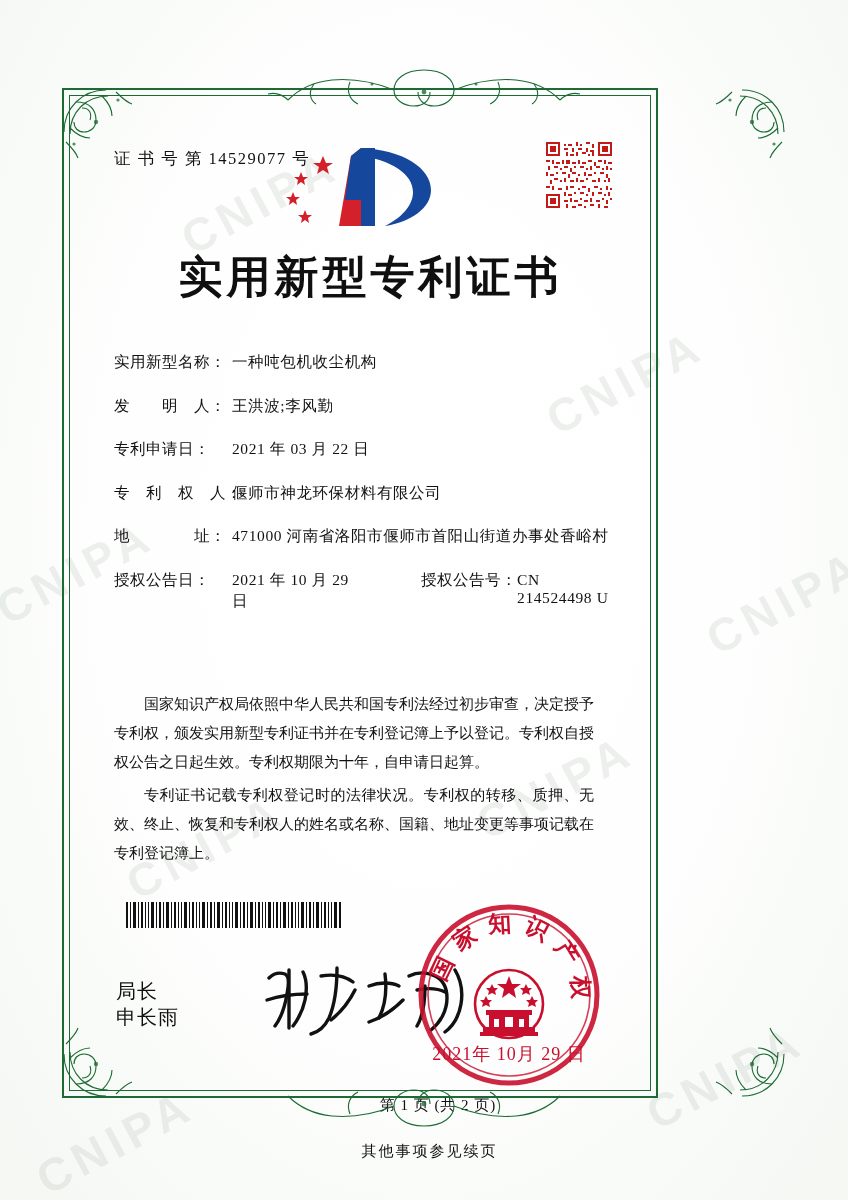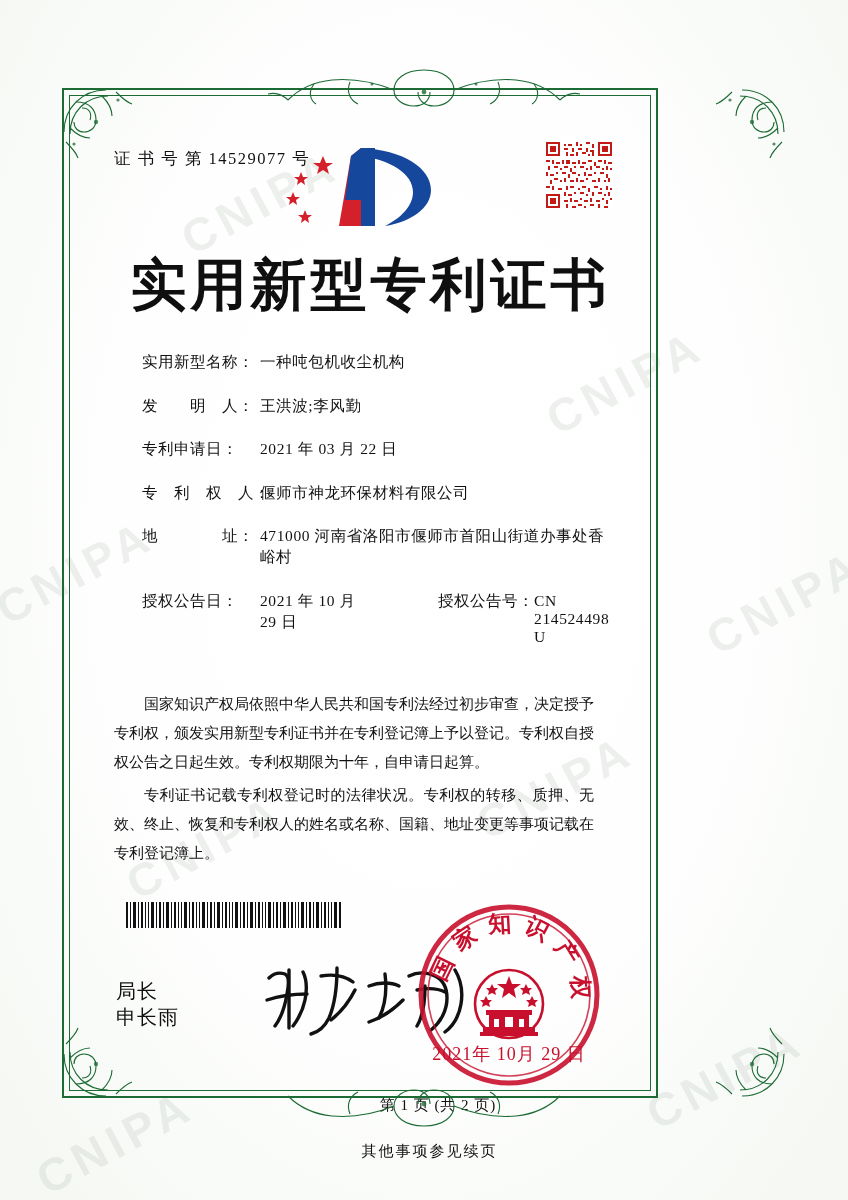--- a/index.html
+++ b/index.html
@@ -114,35 +114,34 @@
     width: 190px;
     height: 92px;
   }
 
   .title {
     position: absolute;
     left: 0;
     right: 0;
     top: 158px;
     text-align: center;
-    font-size: 56px;
+    font-size: 44px;
     font-weight: 700;
     letter-spacing: 4px;
     color: #0f0f0f;
     font-family: "DejaVu Serif", "Liberation Serif", serif;
     margin-left: 21px;
   }
 
   
   .fields {
     position: absolute;
     left: 50px;
     top: 262px;
     right: 46px;
-    margin-left: 28px;
   }
   .row {
     display: flex;
     align-items: baseline;
     margin-bottom: 22.5px;
     font-size: 15.5px;
     color: #111;
   }
   .lbl {
     width: 118px;

